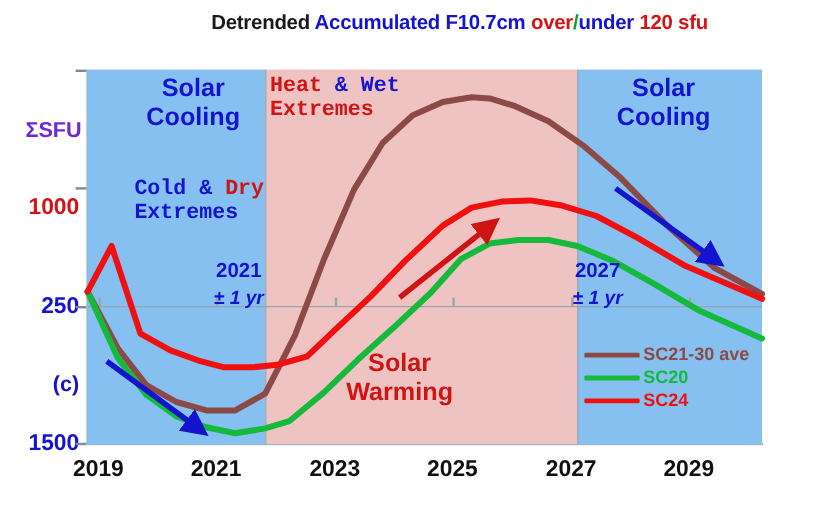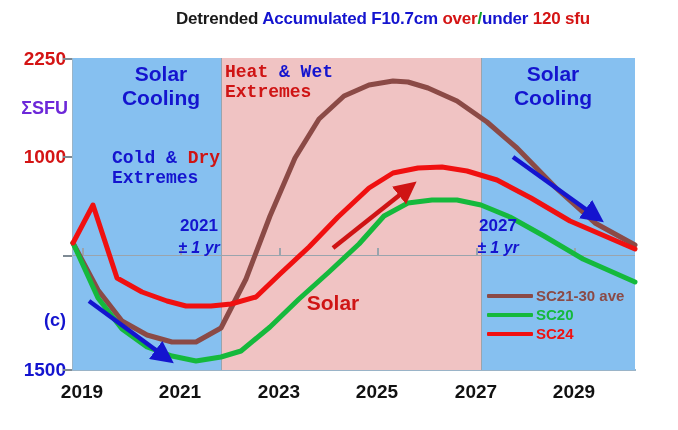--- a/index.html
+++ b/index.html
@@ -63,23 +63,23 @@
 </style>
 </head>
 <body>
 
 <div id="root">
 
   <div class="title">
     <span class="t-black">Detrended </span><span class="t-blue">Accumulated F10.7cm </span><span class="t-red">over</span><span class="t-green">/</span><span class="t-blue">under </span><span class="t-red">120 sfu</span>
   </div>
 
-  <div class="ylab red" style="top:48px;">2250</div>
   <div class="ysfu" style="top:98px;">ΣSFU</div>
-  <div class="ylab red" style="top:146px;">1000</div>
+  <div class="ylab red" style="top:162px;">1000</div>
+  <div class="ylab blue" style="top:245px;">250</div>
   <div class="ylab blue" style="top:310px;font-size:18px;">(c)</div>
   <div class="ylab blue" style="top:359px;">1500</div>
 
   <div class="xlab" style="left:47px;">2019</div>
   <div class="xlab" style="left:145px;">2021</div>
   <div class="xlab" style="left:244px;">2023</div>
   <div class="xlab" style="left:342px;">2025</div>
   <div class="xlab" style="left:441px;">2027</div>
   <div class="xlab" style="left:539px;">2029</div>
 
@@ -136,20 +136,21 @@
 
     <div class="ann ann-mid" style="left:23px;top:90px;margin-left:16px;">
       <div>
         <span class="blue">Cold &amp; </span><span class="red">Dry</span>
       </div>
       <div class="blue">Extremes</div>
     </div>
 
     <div class="ann ann-big red" style="left:190px;top:233px;text-align:center;width:140px;">
       <div>Solar</div>
+      <div>Warming</div>
     </div>
 
     <div class="ann ann-yr" style="left:96px;top:158px;text-align:center;width:60px;">
       <div>2021</div>
       <div style="margin-top:3px;"><i>± 1 yr</i></div>
     </div>
 
     <div class="ann ann-yr" style="left:395px;top:158px;text-align:center;width:60px;">
       <div>2027</div>
       <div style="margin-top:3px;"><i>± 1 yr</i></div>

